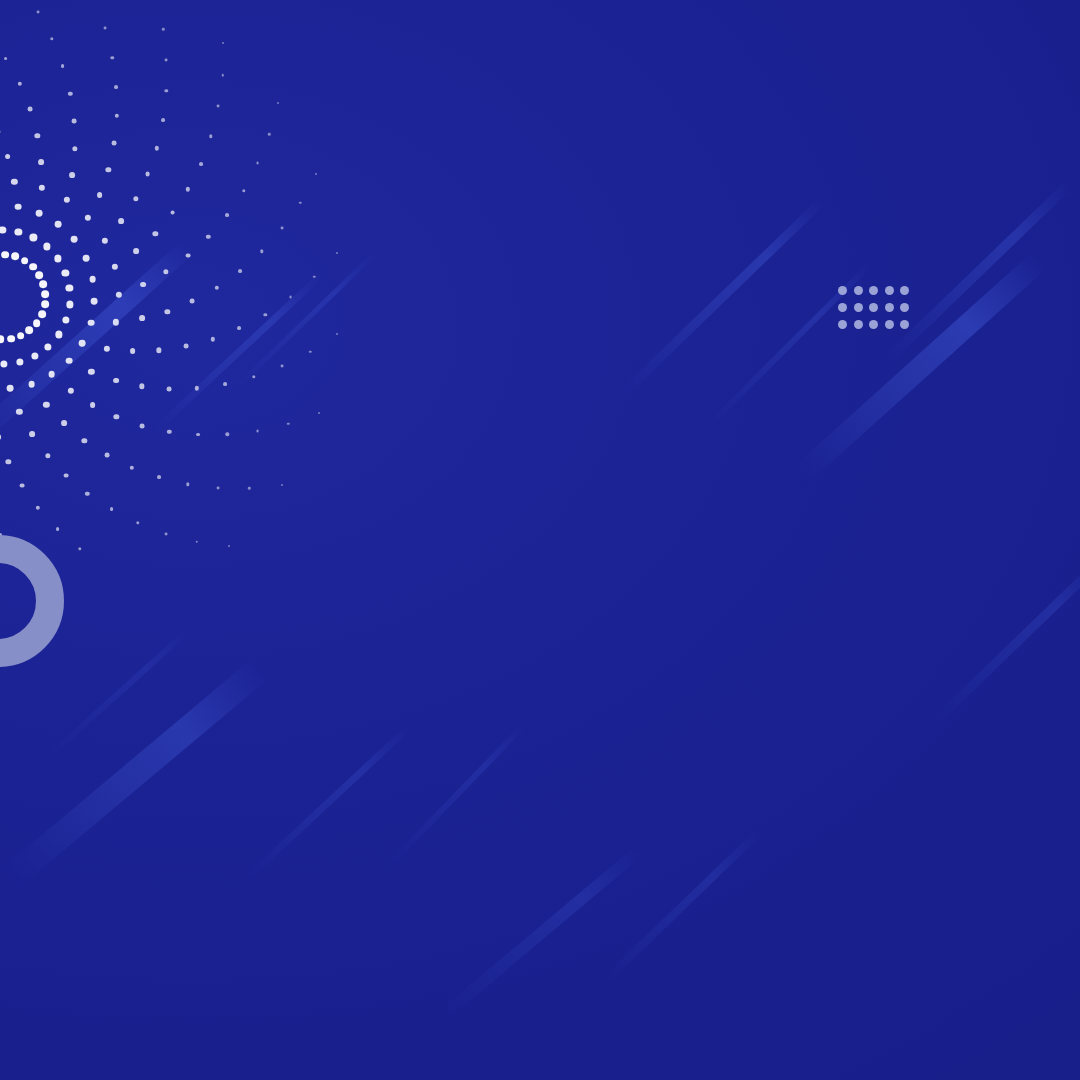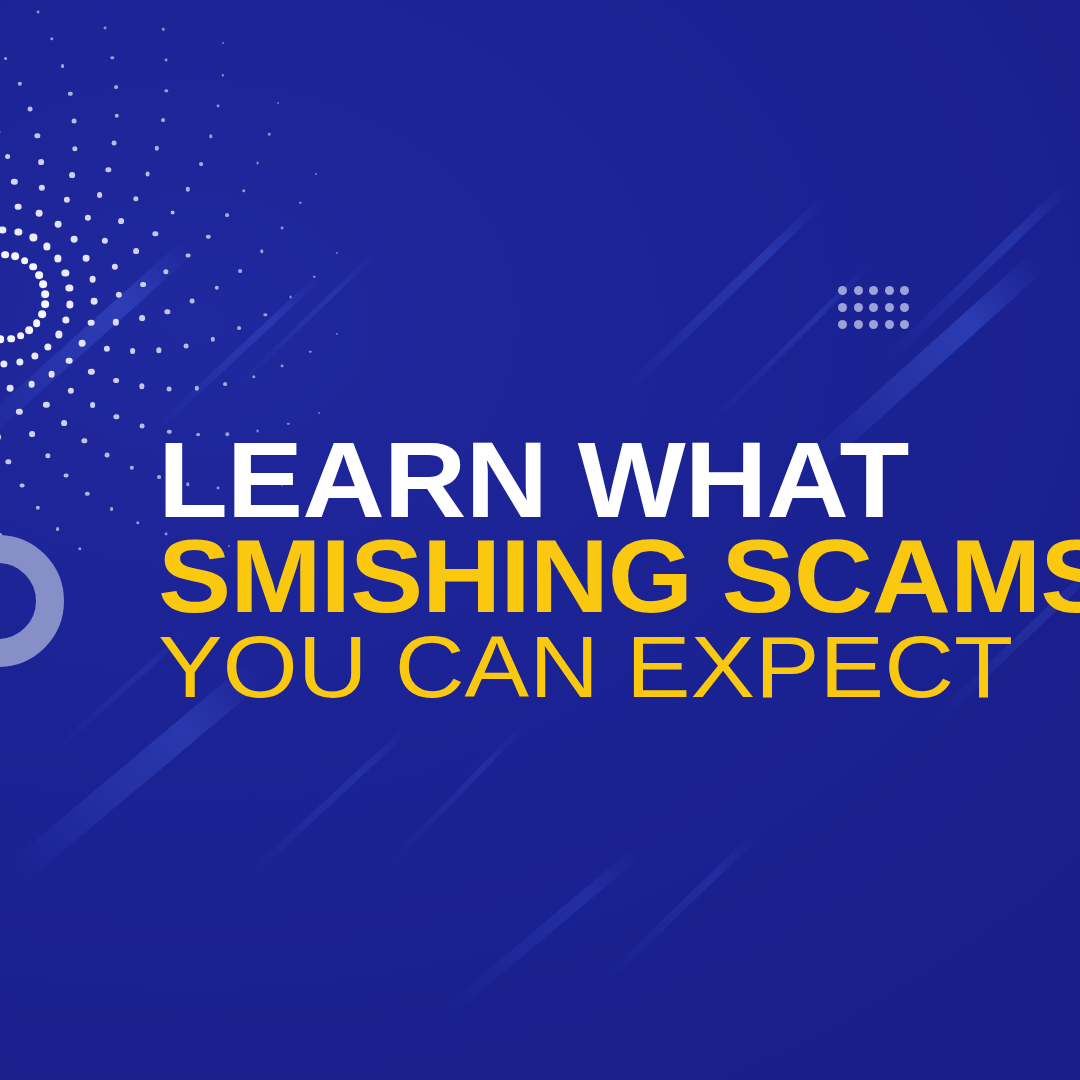--- a/index.html
+++ b/index.html
@@ -319,19 +319,14 @@
       <span style="background: rgb(154, 162, 214);"></span>
       <span style="background: rgb(154, 162, 214);"></span>
       <span style="background: rgb(154, 162, 214);"></span>
       <span style="background: rgb(154, 162, 214);"></span>
       <span style="background: rgb(154, 162, 214);"></span>
       <span style="background: rgb(154, 162, 214);"></span>
       <span style="background: rgb(154, 162, 214);"></span>
       <span style="background: rgb(154, 162, 214);"></span>
     </div>
 
-  <div class="headline">
-    <span class="hl-line hl-1">LEARN WHAT</span>
-    <span class="hl-line hl-2">SMISHING SCAMS</span>
-    <span class="hl-line hl-3">YOU CAN EXPECT</span>
-  </div>
 
 </div>
 
 </body></html>

